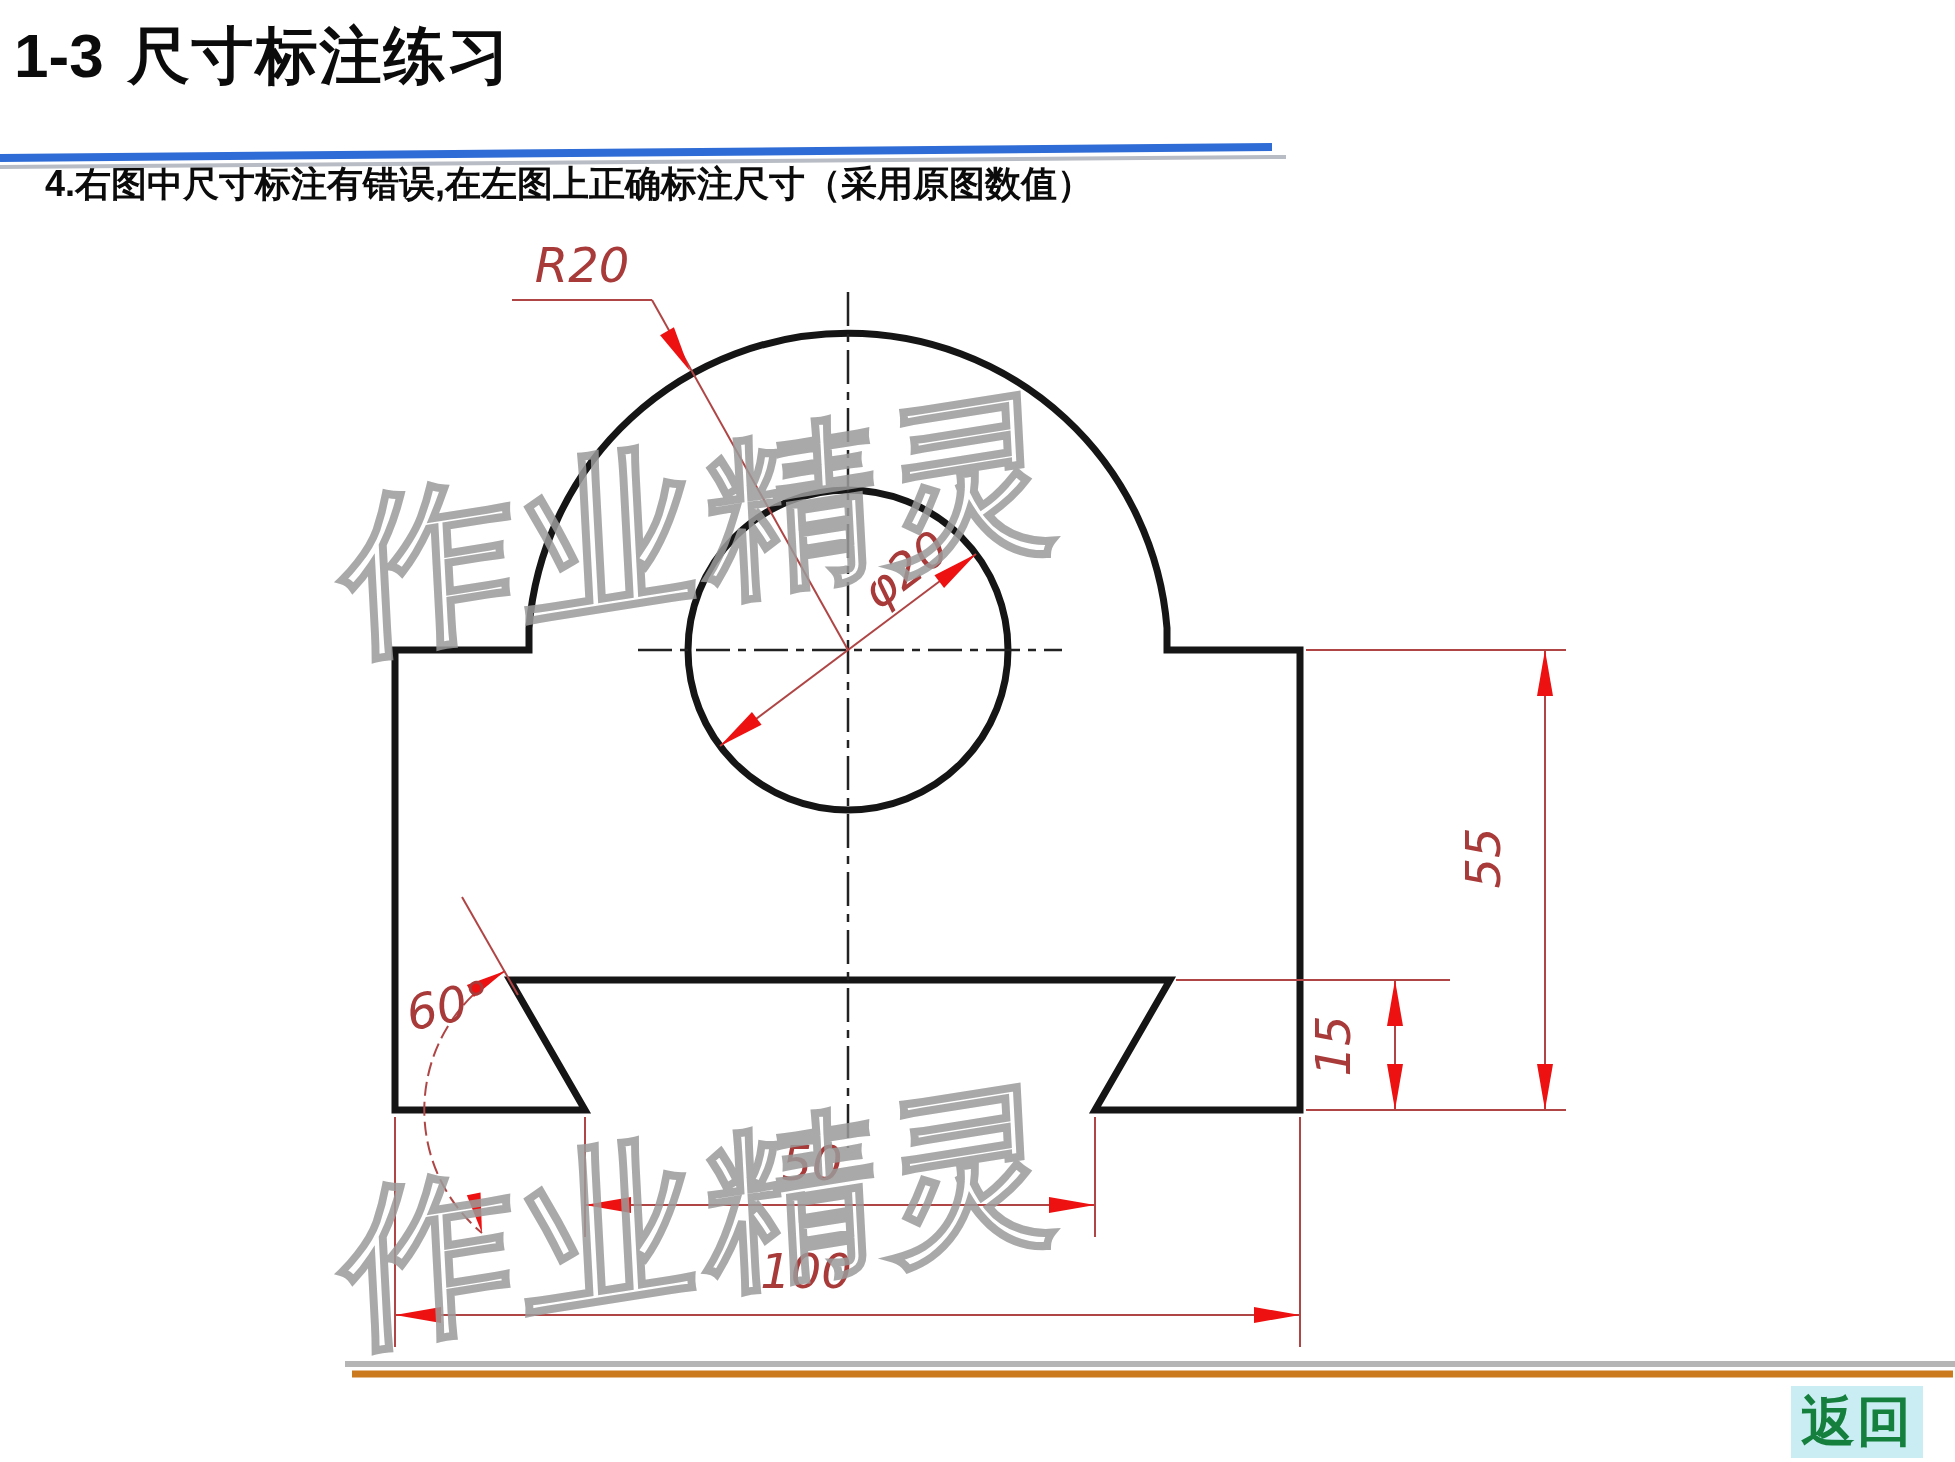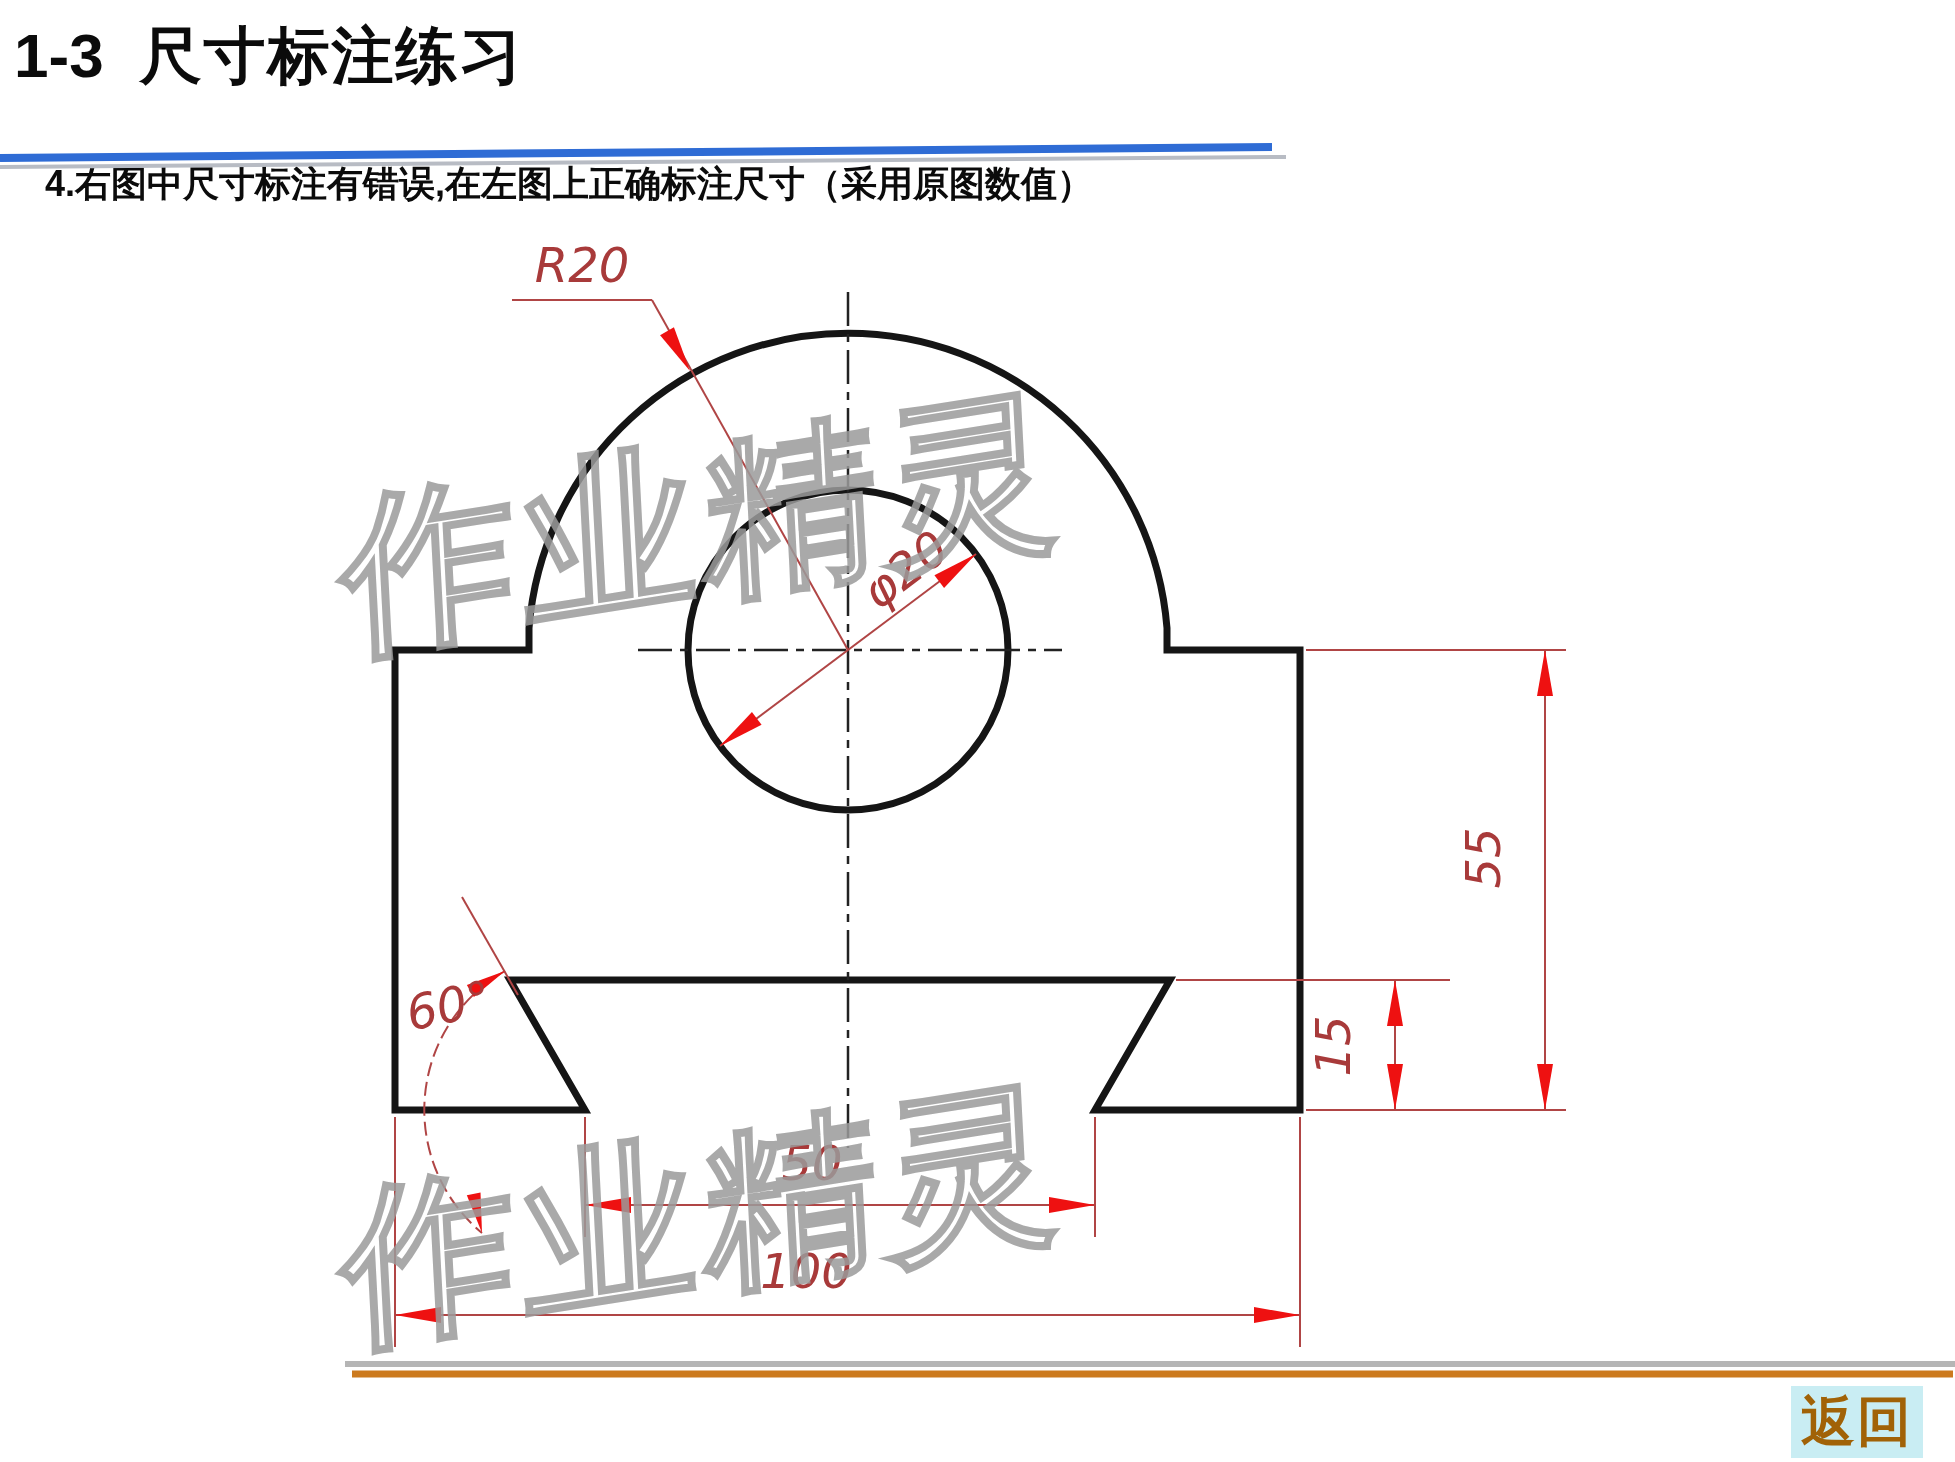--- a/index.html
+++ b/index.html
@@ -18,21 +18,21 @@
   #title-row {
     position: absolute;
     left: 14px;
     top: 14px;
     font-size: 62px;
     font-weight: bold;
     color: #0b0b0b;
     letter-spacing: 2px;
     white-space: nowrap;
   }
-  #title-row .prefix { margin-right: 36px; letter-spacing: 0; }
+  #title-row .prefix { margin-right: 24px; letter-spacing: 0; }
   #problem-row {
     position: absolute;
     left: 45px;
     top: 160px;
     font-size: 36px;
     font-weight: bold;
     color: #0b0b0b;
     white-space: nowrap;
   }
   #drawing-svg {
@@ -62,21 +62,21 @@
     font-size: 175px;
     letter-spacing: 8px;
   }
   #back-button {
     position: absolute;
     left: 1791px;
     top: 1386px;
     width: 132px;
     height: 72px;
     background: #c9edf3;
-    color: #a16207;
+    color: #15803d;
     font-size: 54px;
     font-weight: bold;
     display: flex;
     align-items: center;
     justify-content: center;
     cursor: pointer;
     letter-spacing: 2px;
   }
 </style>
 </head>

